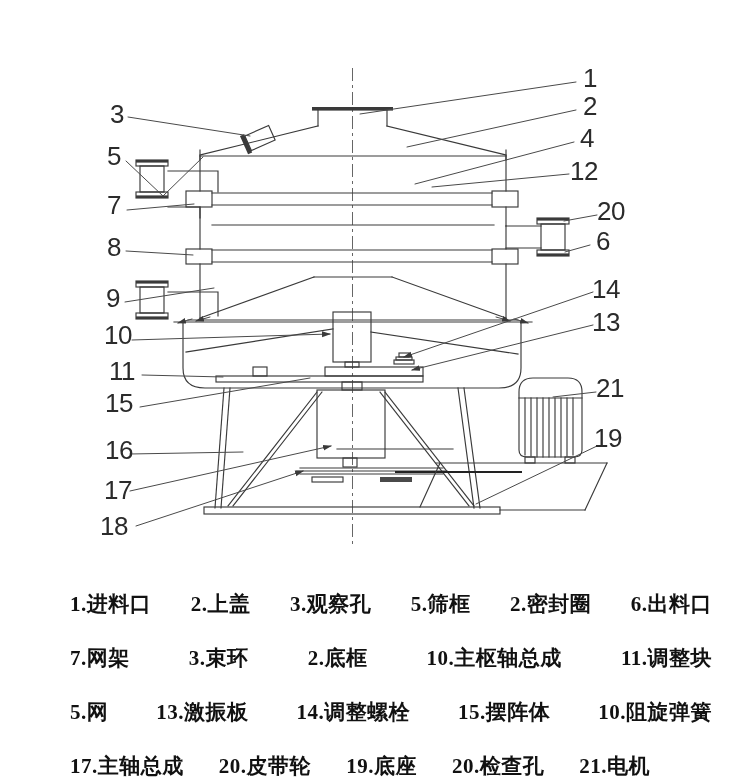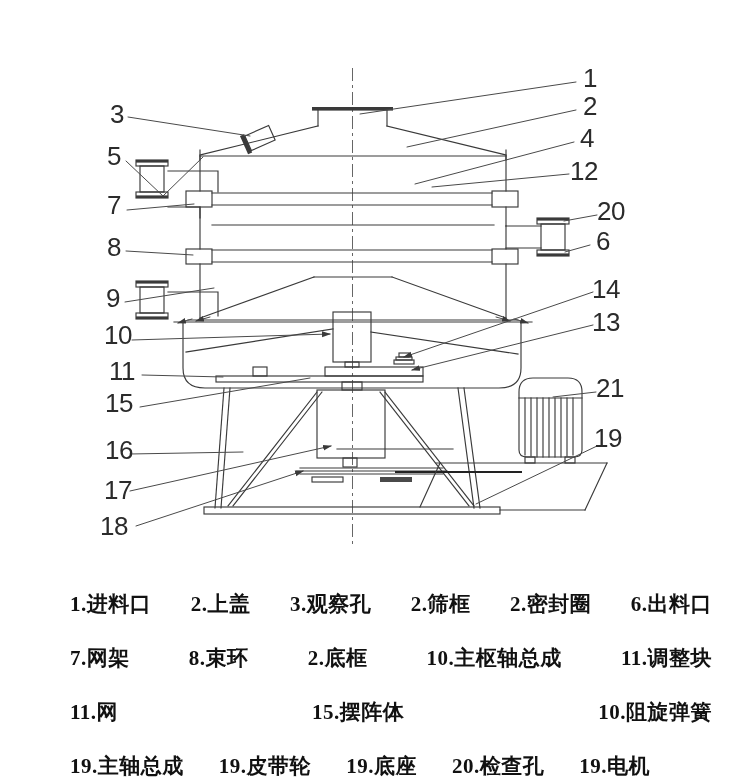--- a/index.html
+++ b/index.html
@@ -258,36 +258,38 @@
       <text x="118" y="499" class="callout">17</text>
       <text x="114" y="535" class="callout">18</text>
     </g>
 </svg>
 
 <div class="legend">
   <div class="legend-row">
       <span class="legend-item">1.进料口</span>
       <span class="legend-item">2.上盖</span>
       <span class="legend-item">3.观察孔</span>
-      <span class="legend-item">2.筛框</span>
+      <span class="legend-item">5.筛框</span>
       <span class="legend-item">2.密封圈</span>
       <span class="legend-item">6.出料口</span>
     </div>
   <div class="legend-row">
       <span class="legend-item">7.网架</span>
-      <span class="legend-item">8.束环</span>
+      <span class="legend-item">3.束环</span>
       <span class="legend-item">2.底框</span>
       <span class="legend-item">10.主枢轴总成</span>
       <span class="legend-item">11.调整块</span>
     </div>
   <div class="legend-row">
-      <span class="legend-item">11.网</span>
+      <span class="legend-item">5.网</span>
+      <span class="legend-item">13.激振板</span>
+      <span class="legend-item">14.调整螺栓</span>
       <span class="legend-item">15.摆阵体</span>
       <span class="legend-item">10.阻旋弹簧</span>
     </div>
   <div class="legend-row">
-      <span class="legend-item">19.主轴总成</span>
-      <span class="legend-item">19.皮带轮</span>
+      <span class="legend-item">17.主轴总成</span>
+      <span class="legend-item">20.皮带轮</span>
       <span class="legend-item">19.底座</span>
       <span class="legend-item">20.检查孔</span>
-      <span class="legend-item">19.电机</span>
+      <span class="legend-item">21.电机</span>
     </div>
 </div>
 
 </body></html>

